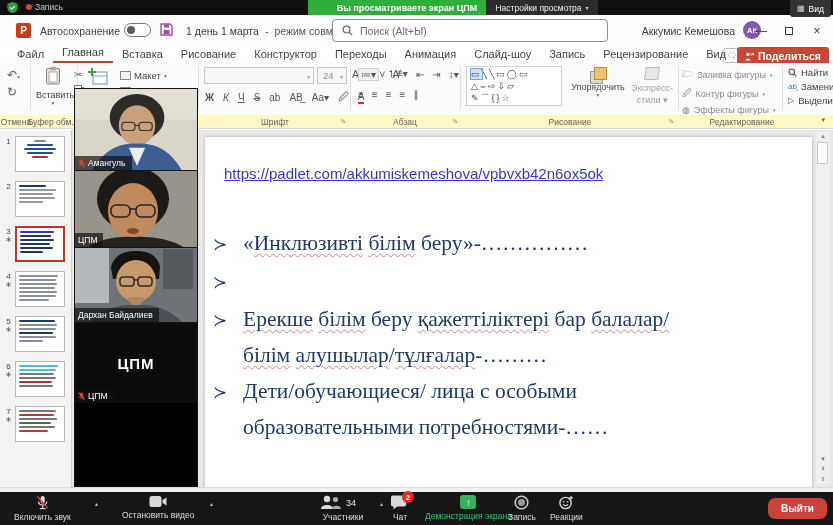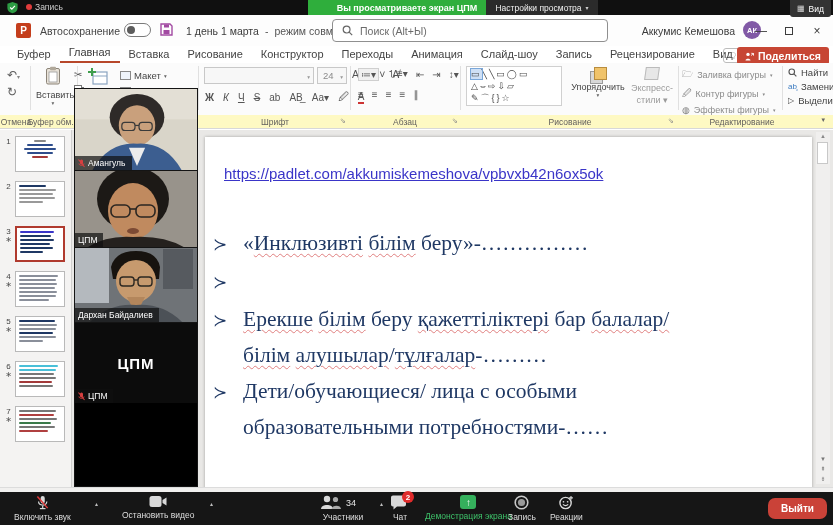--- a/index.html
+++ b/index.html
@@ -198,21 +198,21 @@
     <div class="win-controls">
       <div class="win-btn">—</div>
       <div class="win-btn">
           <span class="restore-glyph"></span>
         </div>
       <div class="win-btn">×</div>
     </div>
   </div>
 
   <div class="tabstrip">
-      <div class="rtab">Буфер</div>
+      <div class="rtab">Файл</div>
       <div class="rtab rtab-active">Главная</div>
       <div class="rtab">Вставка</div>
       <div class="rtab">Рисование</div>
       <div class="rtab">Конструктор</div>
       <div class="rtab">Переходы</div>
       <div class="rtab">Анимация</div>
       <div class="rtab">Слайд-шоу</div>
       <div class="rtab">Запись</div>
       <div class="rtab">Рецензирование</div>
       <div class="rtab">Вид</div>

